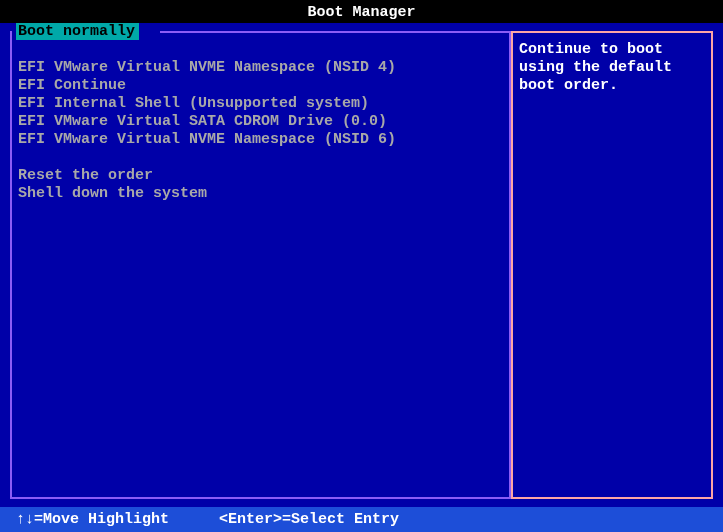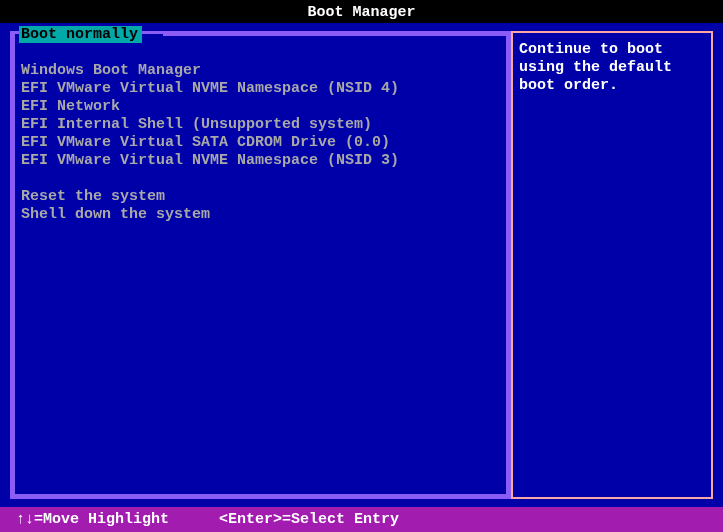--- a/index.html
+++ b/index.html
@@ -32,21 +32,21 @@
     }
     .main-area {
       flex: 1;
       background: #0000a8;
       display: flex;
       padding: 8px 10px;
       gap: 0;
     }
     .left-panel {
       flex: 1;
-      border: 5px solid #8b5cf6;
+      border: 2px solid #8b5cf6;
       position: relative;
       padding: 18px 4px 4px 4px;
     }
     .panel-label {
       position: absolute;
       top: -10px;
       left: 4px;
       background: #00a8a8;
       color: #000;
       padding: 0 4px 0 2px;
@@ -74,48 +74,47 @@
       height: 18px;
     }
     .right-panel {
       width: 202px;
       border: 2px solid #fca5a5;
       padding: 8px 6px;
       color: #fff;
       line-height: 1.2;
     }
     .bottom-bar {
-      background: #a21caf;
+      background: #1d4ed8;
       color: #fff;
       padding: 4px 0 4px 16px;
       display: flex;
     }
     .hint-left {
       margin-right: 50px;
     }
   </style>
 </head>
 <body>
 
 <div class="screen">
   <div class="title-bar">Boot Manager</div>
 
   <div class="main-area">
     <div class="left-panel">
       <div class="panel-label-gap"></div>
       <div class="panel-label">Boot normally</div>
       <ul class="boot-list">
-        <li class="boot-item">Windows Boot Manager</li>
         <li class="boot-item">EFI VMware Virtual NVME Namespace (NSID 4)</li>
-        <li class="boot-item">EFI Network</li>
+        <li class="boot-item">EFI Continue</li>
         <li class="boot-item">EFI Internal Shell (Unsupported system)</li>
         <li class="boot-item">EFI VMware Virtual SATA CDROM Drive (0.0)</li>
-        <li class="boot-item">EFI VMware Virtual NVME Namespace (NSID 3)</li>
+        <li class="boot-item">EFI VMware Virtual NVME Namespace (NSID 6)</li>
         <li class="boot-spacer"></li>
-        <li class="boot-item">Reset the system</li>
+        <li class="boot-item">Reset the order</li>
         <li class="boot-item">Shell down the system</li>
       </ul>
     </div>
 
     <div class="right-panel">
       <div>Continue to boot using the default boot order.</div>
     </div>
   </div>
 
   <div class="bottom-bar">

